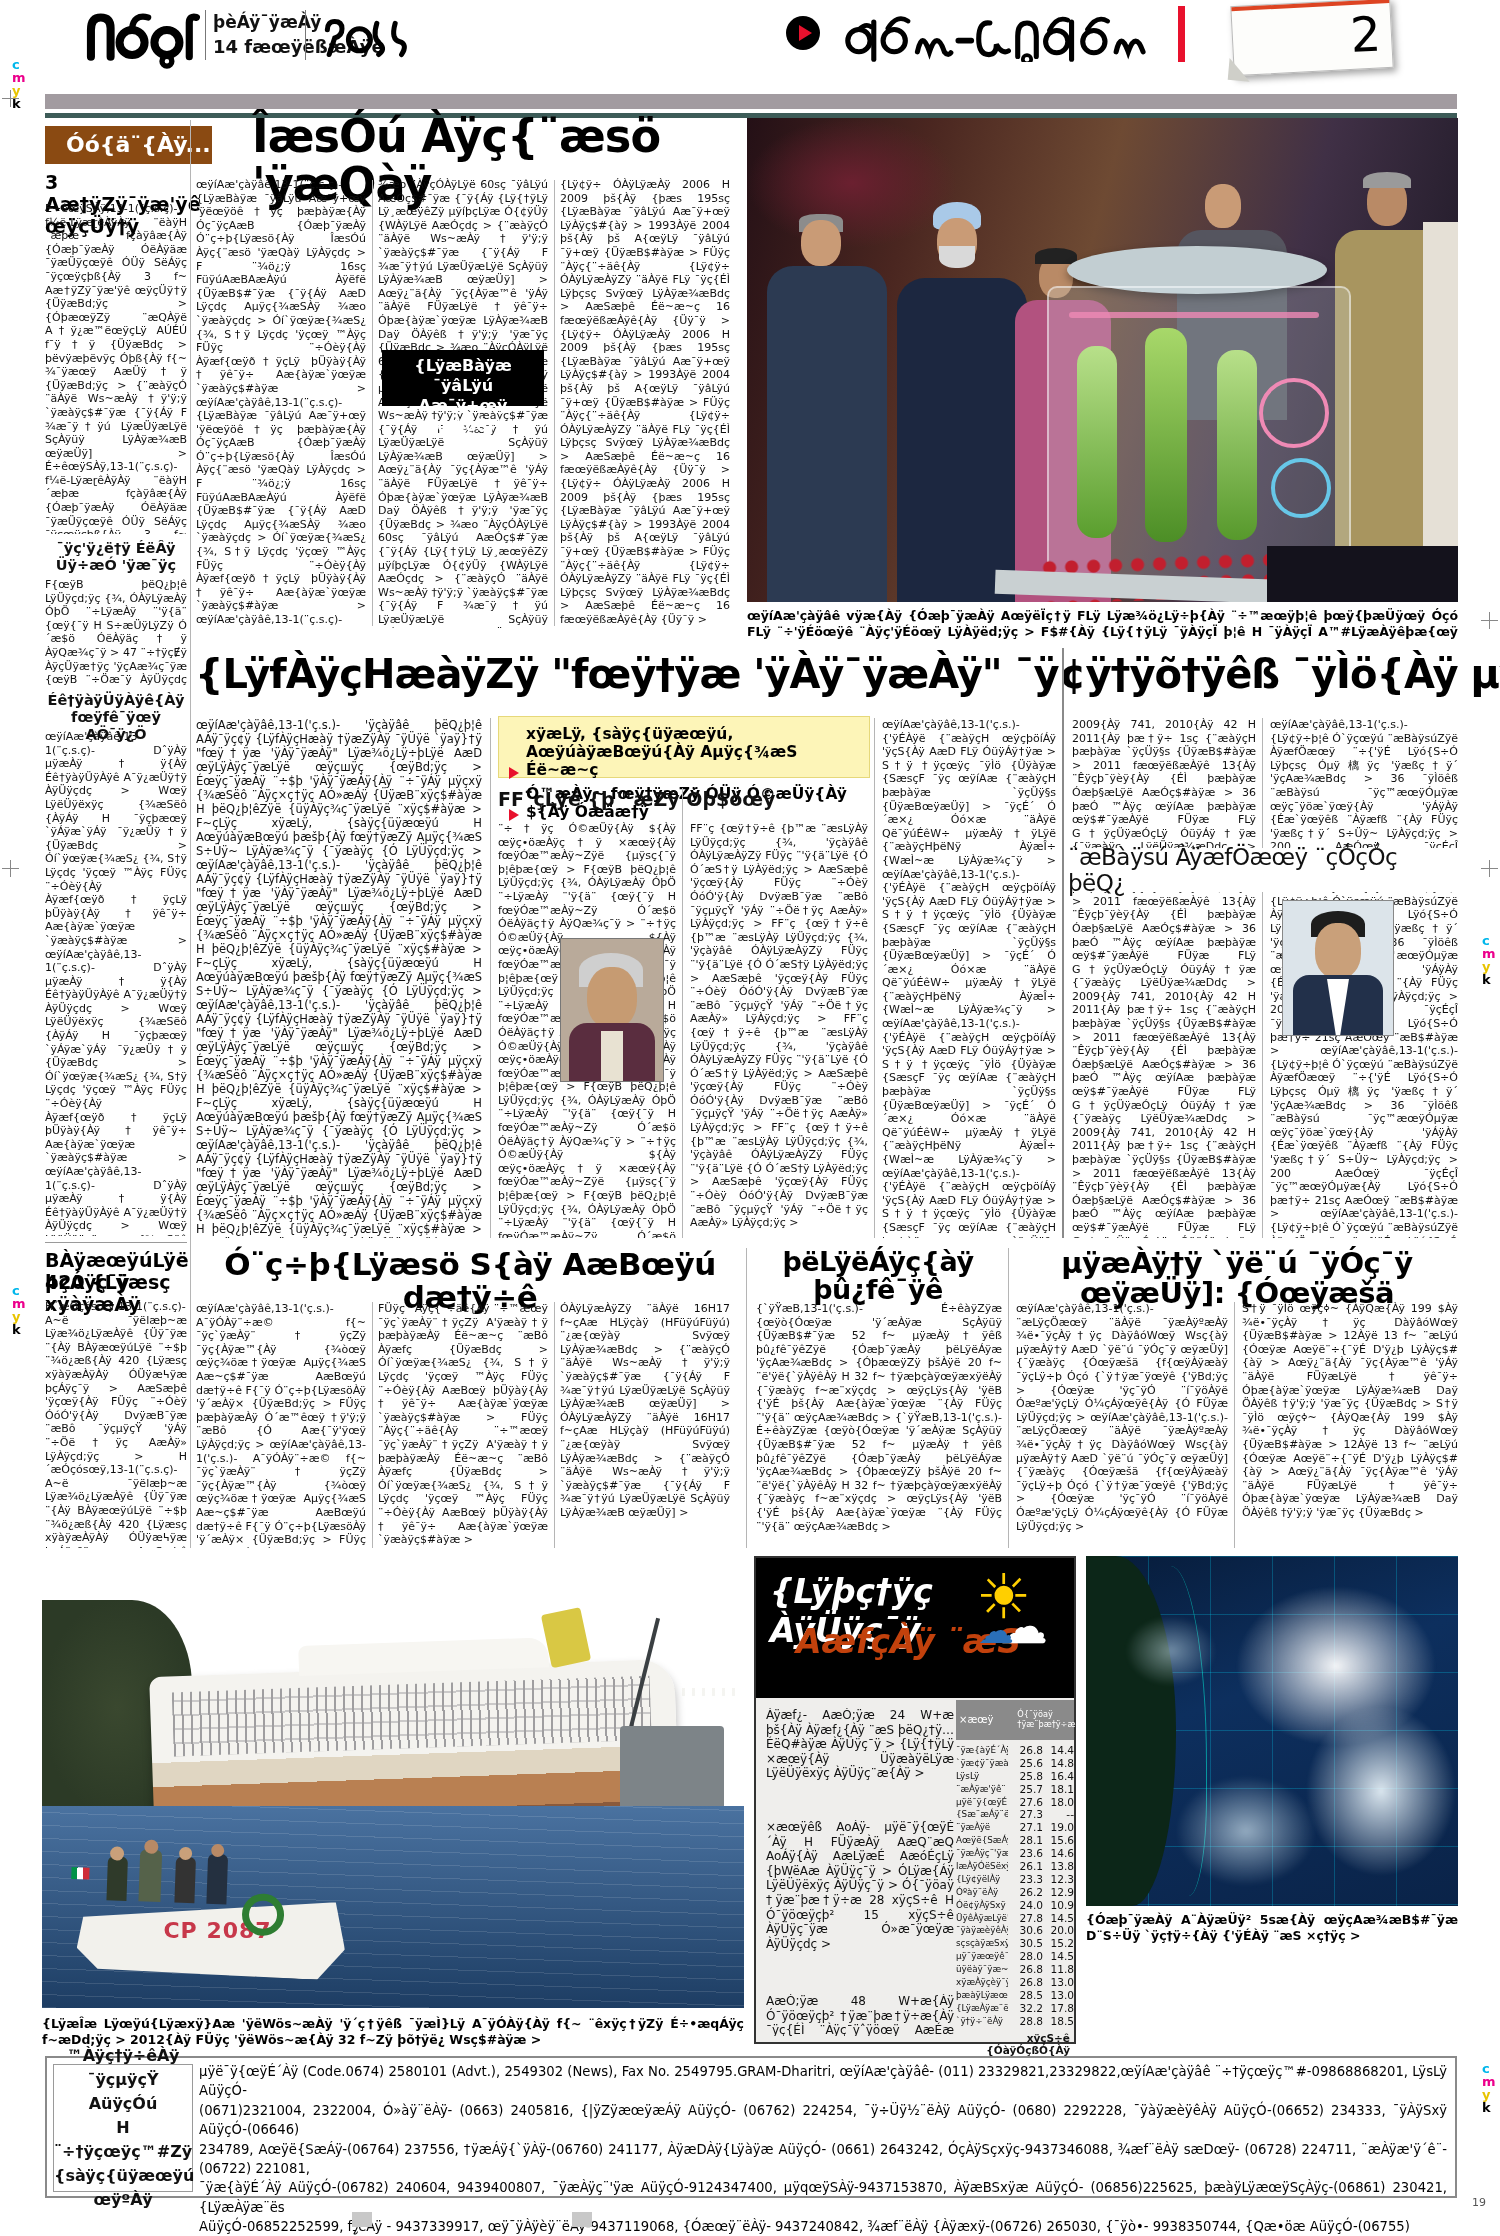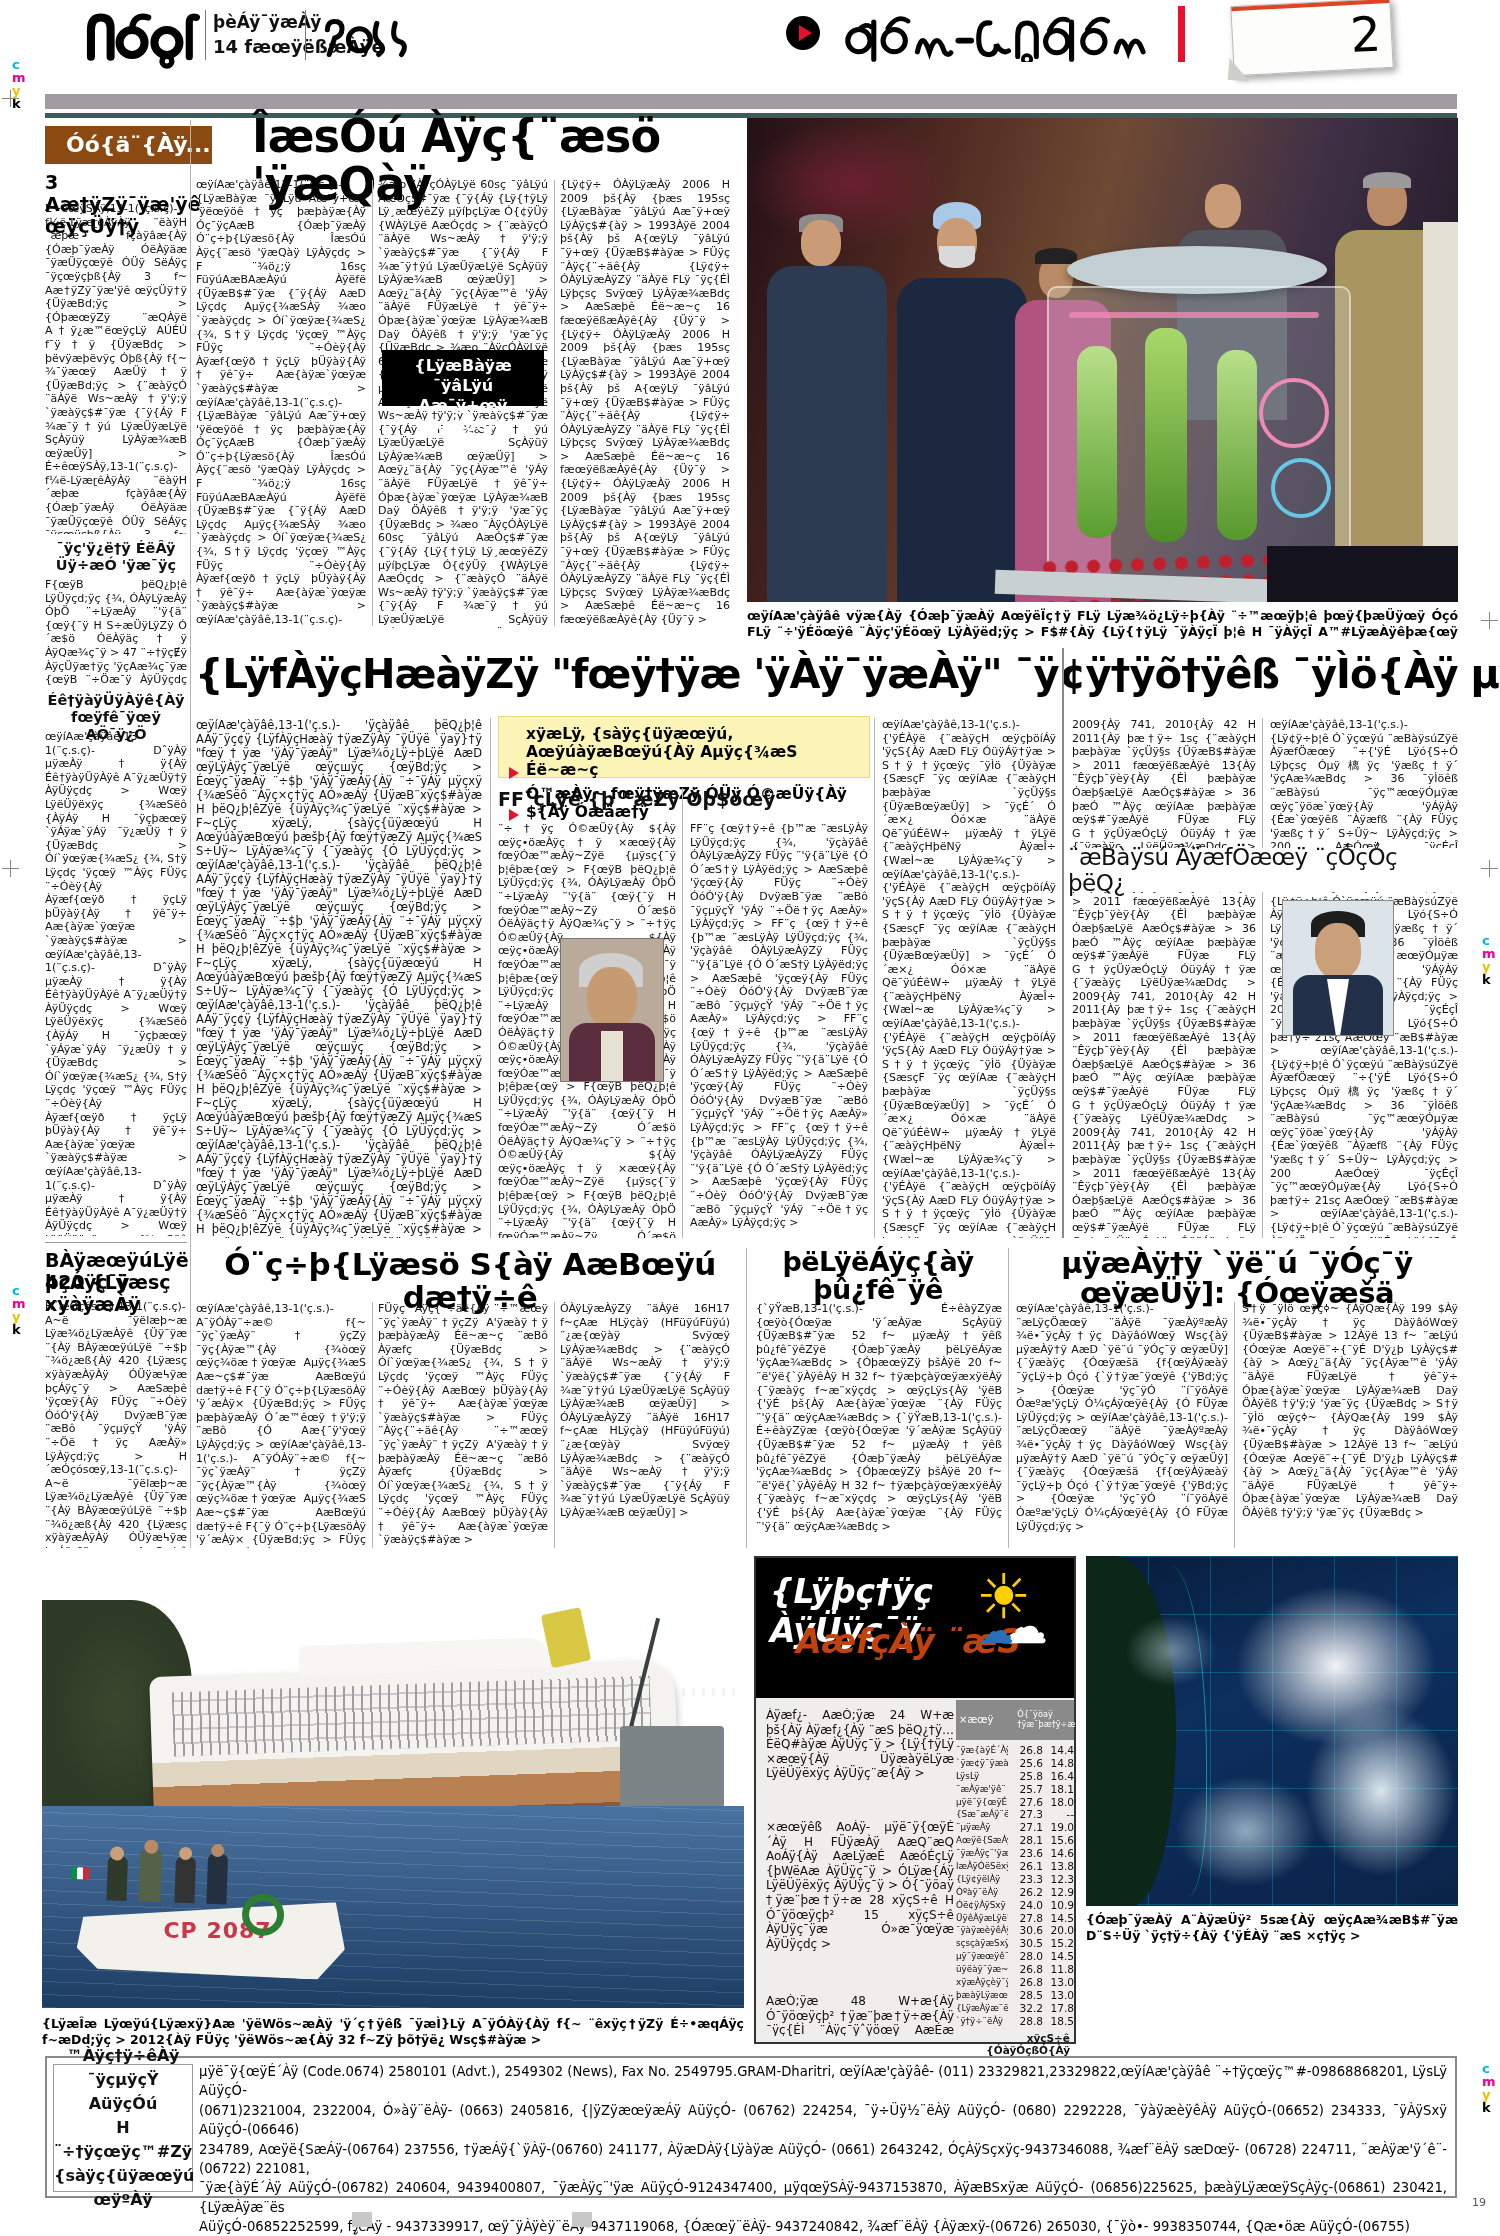--- a/index.html
+++ b/index.html
@@ -313,21 +313,21 @@
           <span class="tcell c0">µÿë¯ÿ{œÿÉ´Àÿ</span>
           <span class="tcell c1">27.6</span>
           <span class="tcell c2">18.0</span>
         </div>
         <div class="trow">
           <span class="tcell c0">{Sæ¨æÁÿ¨ëÀÿ</span>
           <span class="tcell c1">27.3</span>
           <span class="tcell c2">--</span>
         </div>
         <div class="trow">
-          <span class="tcell c0">¨µÿæÀÿ</span>
+          <span class="tcell c0">¨ÿæÀÿë</span>
           <span class="tcell c1">27.1</span>
           <span class="tcell c2">19.0</span>
         </div>
         <div class="trow">
           <span class="tcell c0">Aœÿë{SæÁÿ</span>
           <span class="tcell c1">28.1</span>
           <span class="tcell c2">15.6</span>
         </div>
         <div class="trow">
           <span class="tcell c0">¯ÿæÀÿç¨'ÿæ</span>

